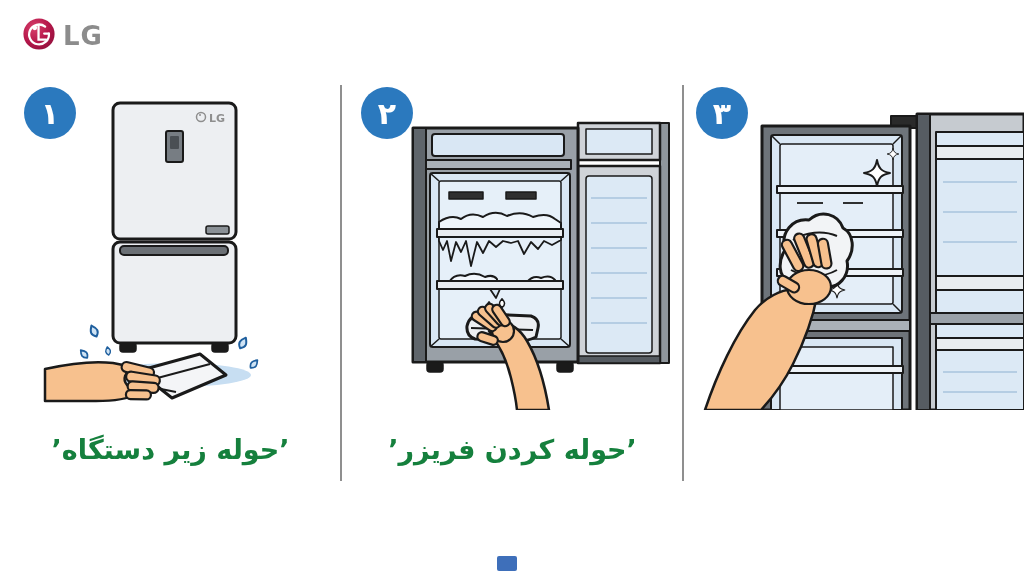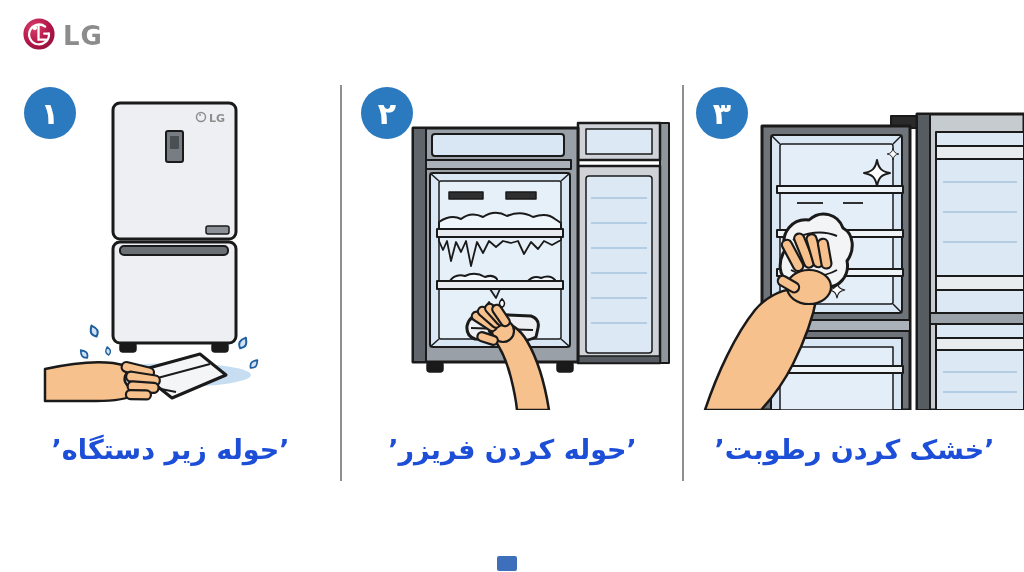--- a/index.html
+++ b/index.html
@@ -16,21 +16,21 @@
   .panel-3{left:685px;width:339px;}
   .step-badge{position:absolute;top:87px;width:52px;height:52px;border-radius:50%;
       background:#2b79be;color:#ffffff;display:flex;align-items:center;justify-content:center;
       font-size:30px;font-weight:bold;}
   .panel-1 .step-badge{left:24px;}
   .panel-2 .step-badge{left:18px;}
   .panel-3 .step-badge{left:11px;}
   .illus{position:absolute;left:0;top:80px;}
   .caption{position:absolute;left:0;top:424px;width:100%;height:50px;
       display:flex;align-items:center;justify-content:center;
-      font-size:27px;font-weight:bold;color:#1d4ed8;}
+      font-size:27px;font-weight:bold;color:#15803d;}
   .bottom-fragment{position:absolute;left:497px;top:556px;width:20px;height:15px;
       background:#3e6fba;border-radius:2px;}
 </style>
 </head>
 <body>
 
 <div class="canvas">
 
   <div class="lg-logo">
     <span>
@@ -244,18 +244,17 @@
         <g fill="#f7c18e" stroke-width="2.2">
           <rect x="104" y="158" width="34" height="10" rx="5" transform="rotate(62 104 158)"></rect>
           <rect x="117" y="152" width="36" height="10" rx="5" transform="rotate(68 117 152)"></rect>
           <rect x="130" y="153" width="34" height="10" rx="5" transform="rotate(74 130 153)"></rect>
           <rect x="142" y="158" width="30" height="10" rx="5" transform="rotate(80 142 158)"></rect>
           <rect x="96" y="194" width="23" height="10" rx="5" transform="rotate(30 96 194)"></rect>
         </g>
       </g>
     </svg>
 
-    <div class="caption" dir="rtl">’خشک کردن رطوبت’</div>
   </section>
 
   <div class="bottom-fragment"></div>
 
 </div>
 
 </body></html>

